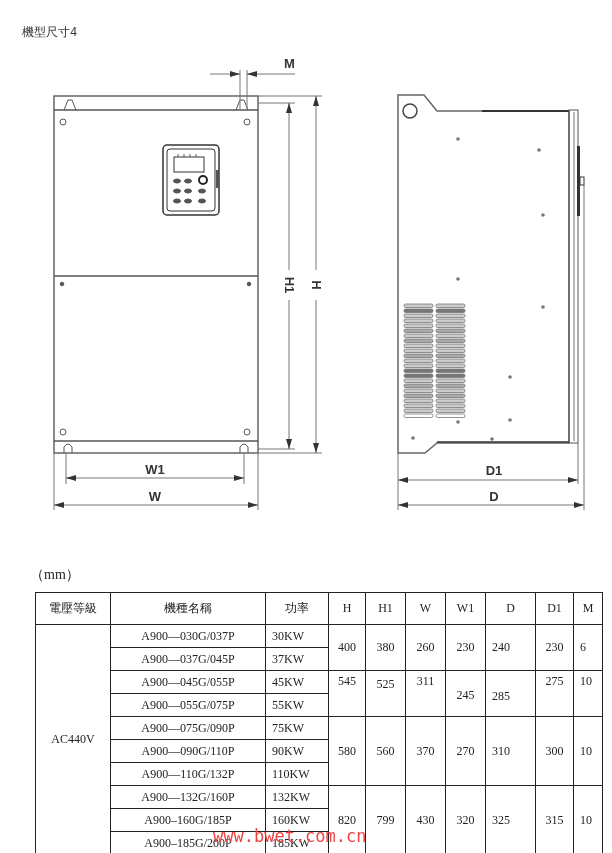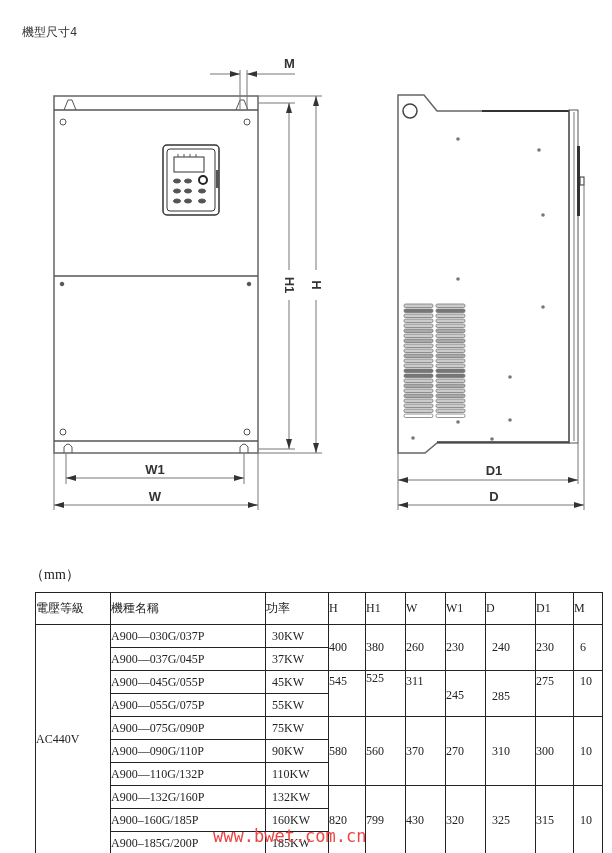--- a/index.html
+++ b/index.html
@@ -4,21 +4,21 @@
 <style>
   html, body { margin:0; padding:0; background:#ffffff; }
   body { width:612px; height:853px; position:relative; overflow:hidden;
          font-family: "Liberation Serif", "DejaVu Serif", serif; color:#222; }
   .title { position:absolute; left:22px; top:24px; font-size:12px; color:#333;font-family:Liberation Mono, monospace; }
   .unit  { position:absolute; left:30px; top:566px; font-size:14px; color:#222; }
   svg.drawing { position:absolute; left:0; top:0; }
   .dimlabel { font-family:"Liberation Sans","DejaVu Sans",sans-serif; font-weight:bold; font-size:13px; fill:#333; }
   table.spec { position:absolute; left:35px; top:592px; border-collapse:collapse;
                font-size:12px; color:#222; }
-  table.spec td, table.spec th { border:1px solid #222; text-align:left; padding:0; font-weight:normal; }
+  table.spec td, table.spec th { border:1px solid #222; text-align:center; padding:0; font-weight:normal; }
   table.spec th { height:31px; }
   table.spec td { height:22px; }
   .left { text-align:left !important; padding-left:6px !important; }
   .watermark { position:absolute; left:213px; top:826px; font-family:"DejaVu Sans Mono","Liberation Mono",monospace;
                font-weight:normal; font-size:17px; color:#ef4444; letter-spacing:0px; }
 </style>
 </head>
 <body>
 
 <div class="title">機型尺寸4</div>
@@ -236,21 +236,21 @@
       <td rowspan="2" class="left">6</td>
     </tr>
     <tr>
       <td>A900—037G/045P</td>
       <td class="left">37KW</td>
     </tr>
     <tr>
       <td>A900—045G/055P</td>
       <td class="left">45KW</td>
       <td rowspan="2" style="vertical-align:top;padding-top:3px">545</td>
-      <td rowspan="2" style="vertical-align:top;padding-top:0">525</td>
+      <td rowspan="2" style="vertical-align:top;padding-top:6px">525</td>
       <td rowspan="2" style="vertical-align:top;padding-top:3px">311</td>
       <td rowspan="2" style="vertical-align:top;padding-top:17px">245</td>
       <td rowspan="2" class="left" style="vertical-align:top;padding-top:18px">285</td>
       <td rowspan="2" style="vertical-align:top;padding-top:3px">275</td>
       <td rowspan="2" class="left" style="vertical-align:top;padding-top:3px">10</td>
     </tr>
     <tr>
       <td>A900—055G/075P</td>
       <td class="left">55KW</td>
     </tr>

